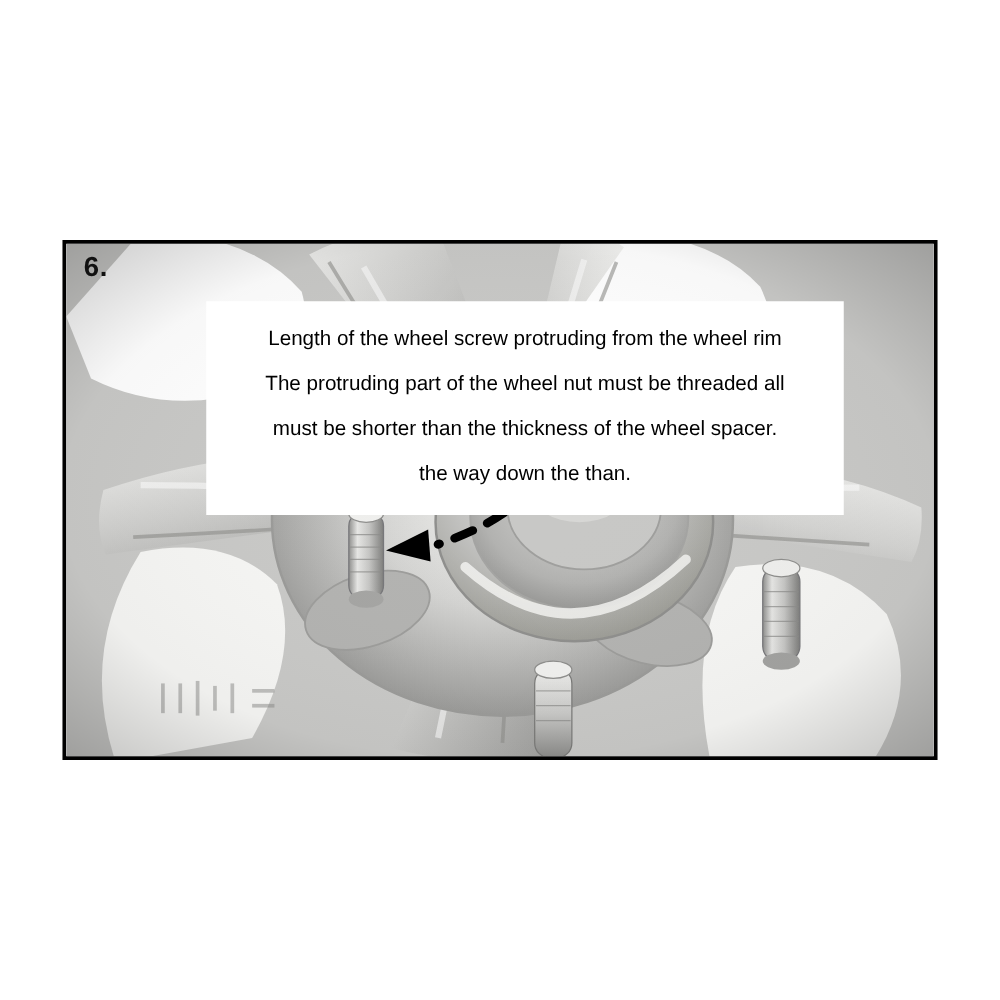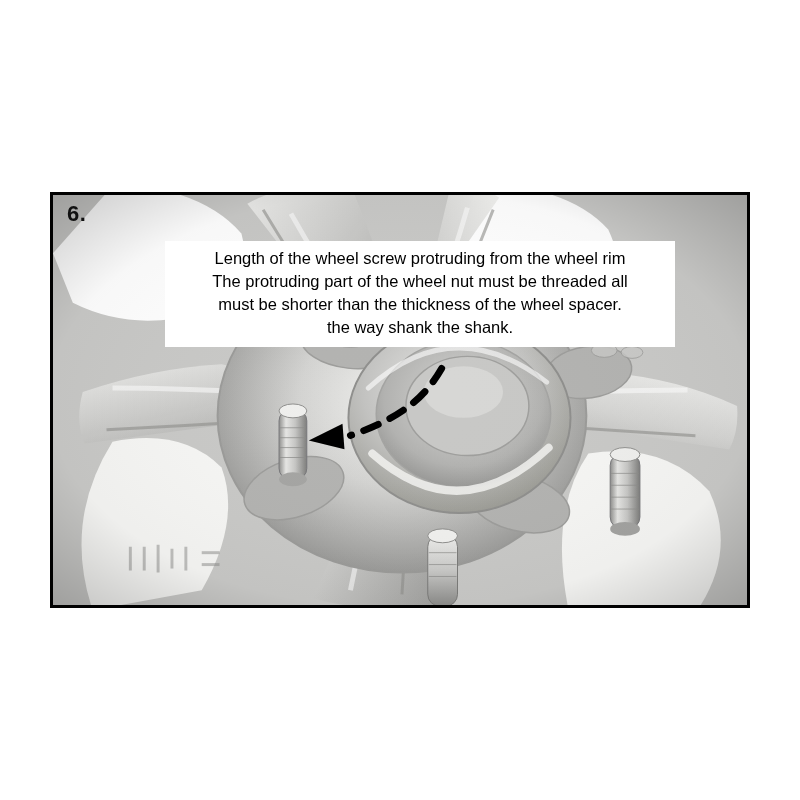--- a/index.html
+++ b/index.html
@@ -72,21 +72,21 @@
     width: 510px;
     background: #ffffff;
     padding: 6px 8px 8px 8px;
     box-sizing: border-box;
     text-align: center;
     font-size: 16.5px;
     line-height: 23px;
     color: #000000;
     z-index: 5;
   }
-  #caption p { margin: 0; }
+  #caption p { margin: 13px; }
 
   
   #arrow-layer {
     position: absolute;
     left: 0; top: 0;
     width: 100%;
     height: 100%;
     z-index: 4;
     pointer-events: none;
   }
@@ -262,17 +262,17 @@
       <path d="M 392 176 C 378 200 358 224 300 244" fill="none" stroke="#000000" stroke-width="7" stroke-linecap="round" stroke-dasharray="16 13"></path>
       <polygon points="258,249 292,232 294,258" fill="#000000"></polygon>
     </svg>
 
     <div id="step-number">6.</div>
 
     <div id="caption">
       <p>Length of the wheel screw protruding from the wheel rim</p>
       <p>The protruding part of the wheel nut must be threaded all</p>
       <p>must be shorter than the thickness of the wheel spacer.</p>
-      <p>the way shank the shank.</p>
+      <p>the way down the than.</p>
     </div>
 
   </div>
 </div>
 
 </body></html>

